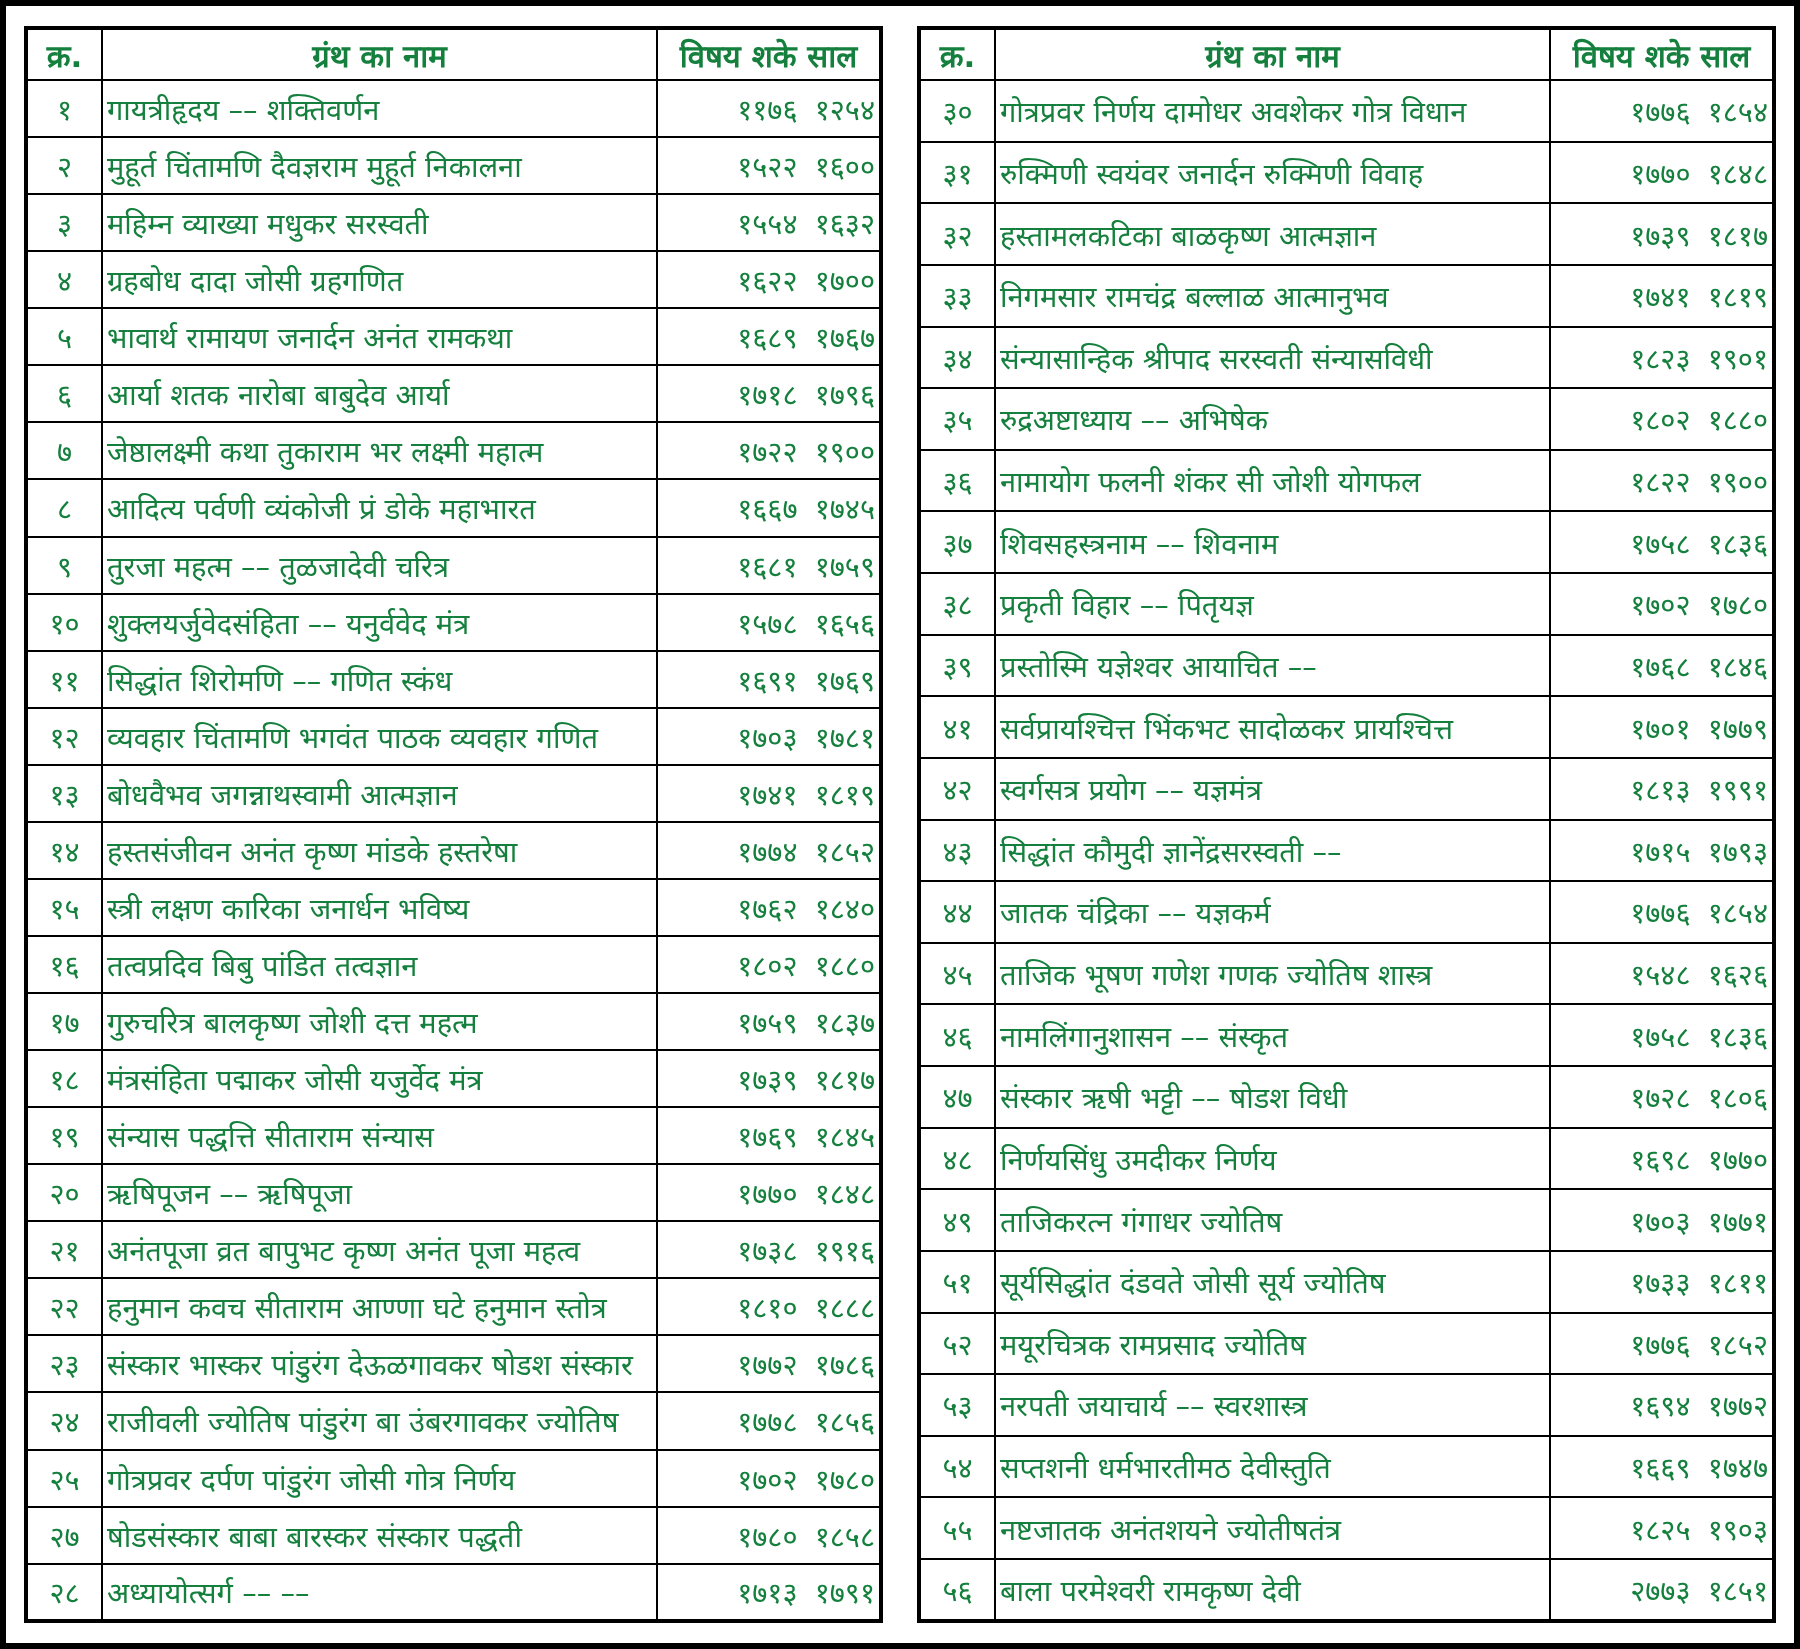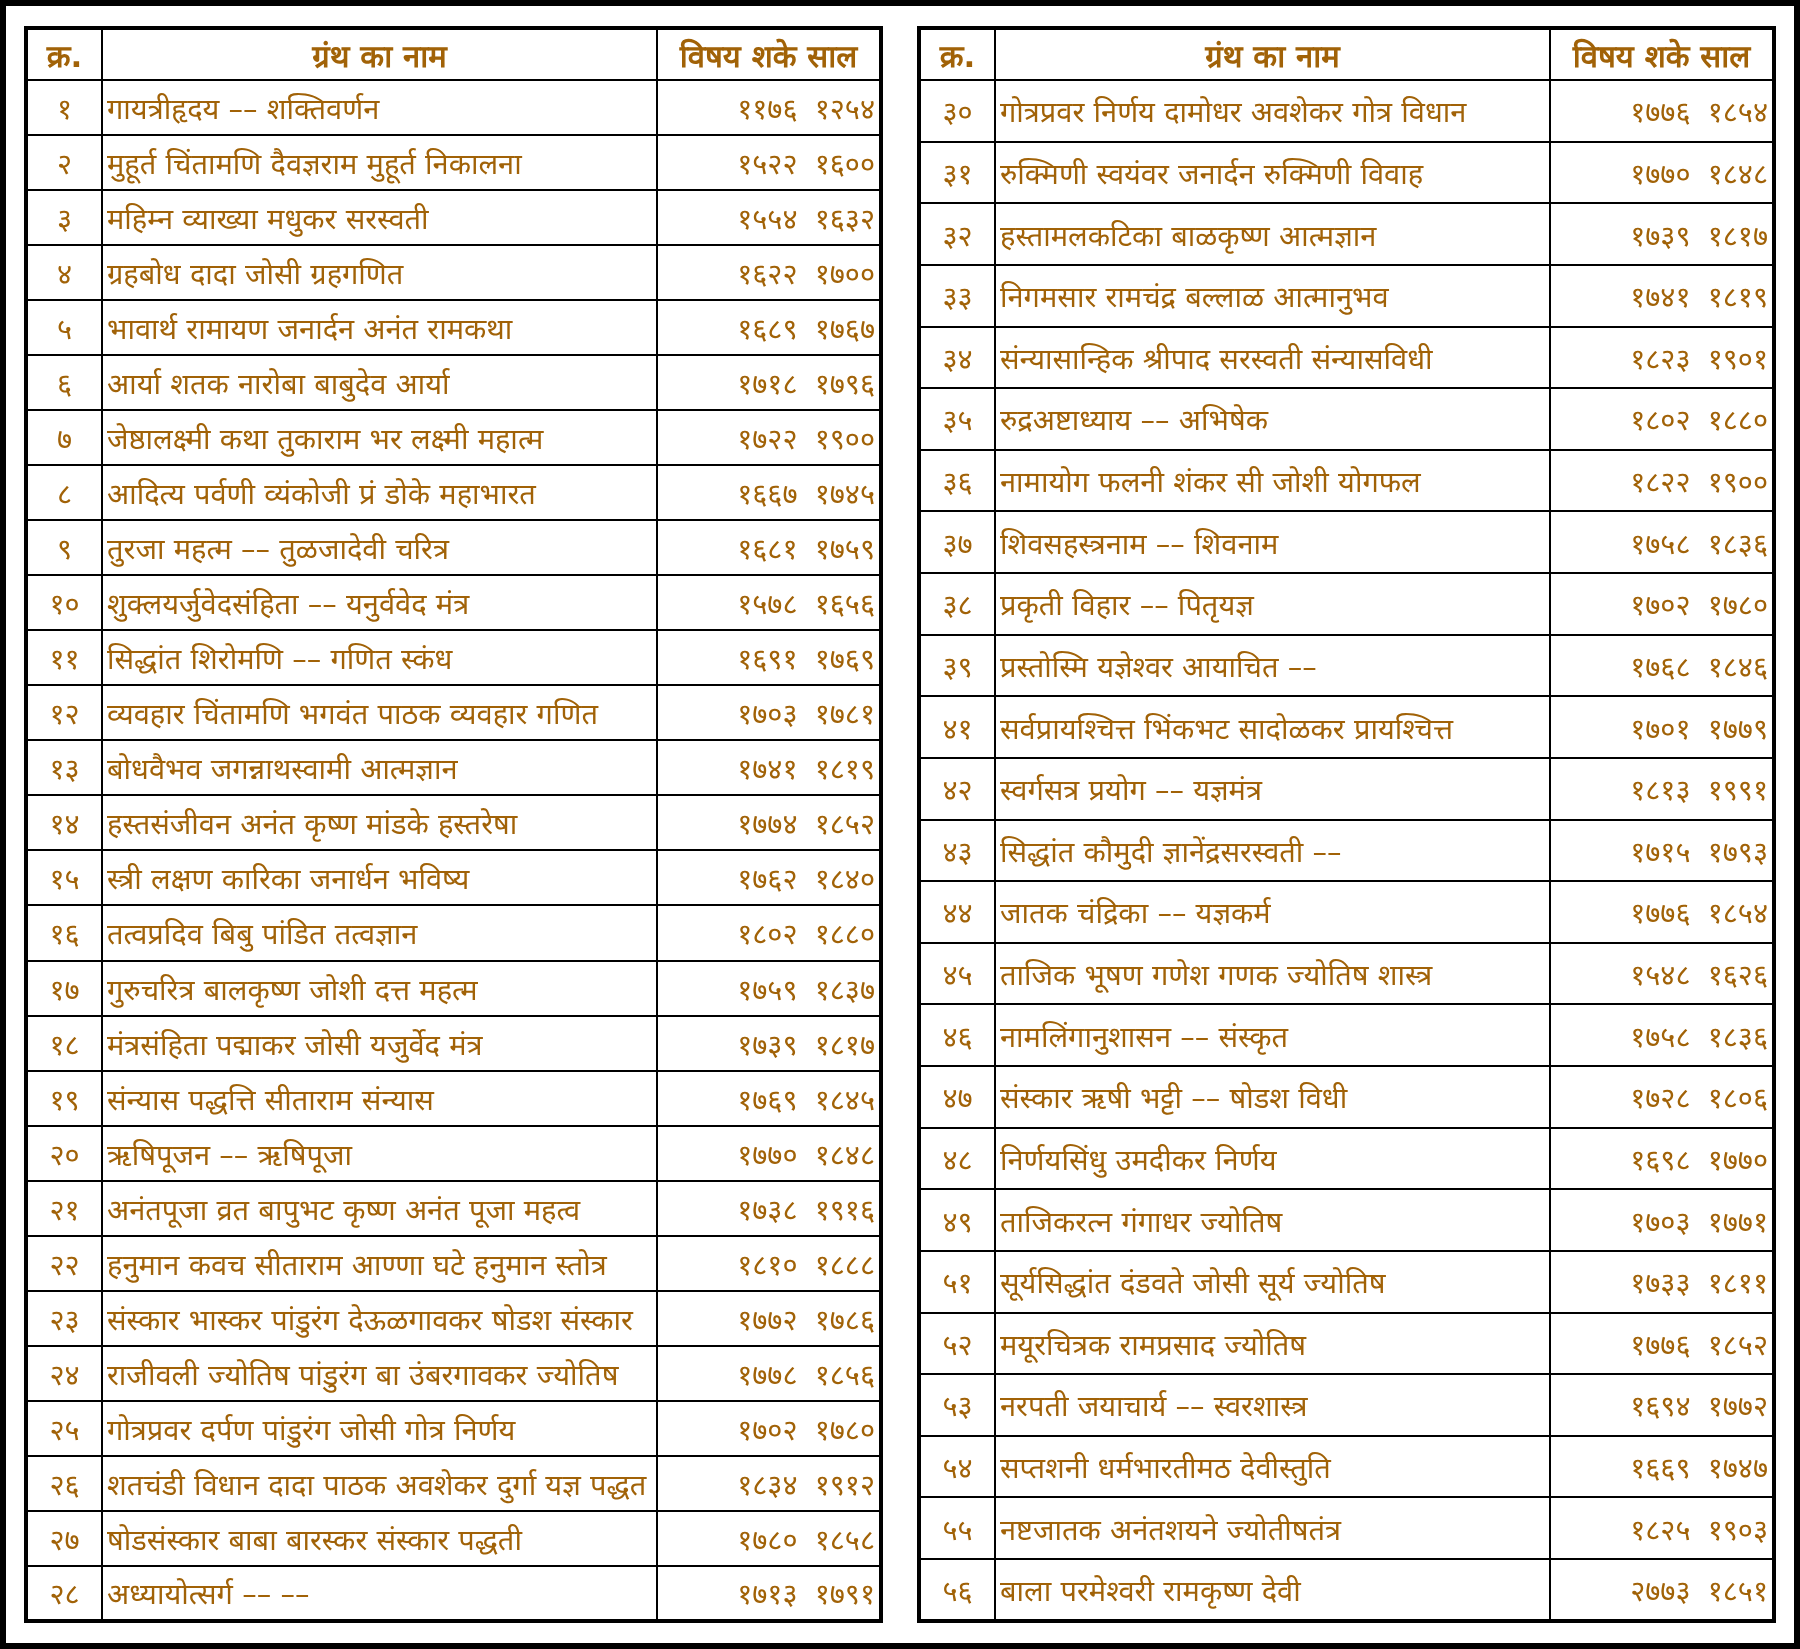--- a/index.html
+++ b/index.html
@@ -6,21 +6,21 @@
   .page {
     width: 1800px;
     height: 1649px;
     box-sizing: border-box;
     border: 6px solid #000;
     background: #fff;
     padding: 20px 18px;
     display: flex;
     gap: 34px;
     font-family: "DejaVu Sans", sans-serif;
-    color: #a16207;
+    color: #15803d;
   }
   table.mtable {
     border-collapse: collapse;
     border: 4px solid #000;
     width: 861px;
     table-layout: fixed;
     height: 1597px;
     box-sizing: border-box;
   }
   .mtable th, .mtable td {
@@ -182,25 +182,20 @@
           <td class="col-no">२४</td>
           <td class="col-name">राजीवली ज्योतिष पांडुरंग बा उंबरगावकर ज्योतिष</td>
           <td class="col-years">१७७८ १८५६</td>
         </tr>
         <tr>
           <td class="col-no">२५</td>
           <td class="col-name">गोत्रप्रवर दर्पण पांडुरंग जोसी गोत्र निर्णय</td>
           <td class="col-years">१७०२ १७८०</td>
         </tr>
         <tr>
-          <td class="col-no">२६</td>
-          <td class="col-name">शतचंडी विधान दादा पाठक अवशेकर दुर्गा यज्ञ पद्धत</td>
-          <td class="col-years">१८३४ १९१२</td>
-        </tr>
-        <tr>
           <td class="col-no">२७</td>
           <td class="col-name">षोडसंस्कार बाबा बारस्कर संस्कार पद्धती</td>
           <td class="col-years">१७८० १८५८</td>
         </tr>
         <tr>
           <td class="col-no">२८</td>
           <td class="col-name">अध्यायोत्सर्ग –– ––</td>
           <td class="col-years">१७१३ १७९१</td>
         </tr>
       </tbody>

